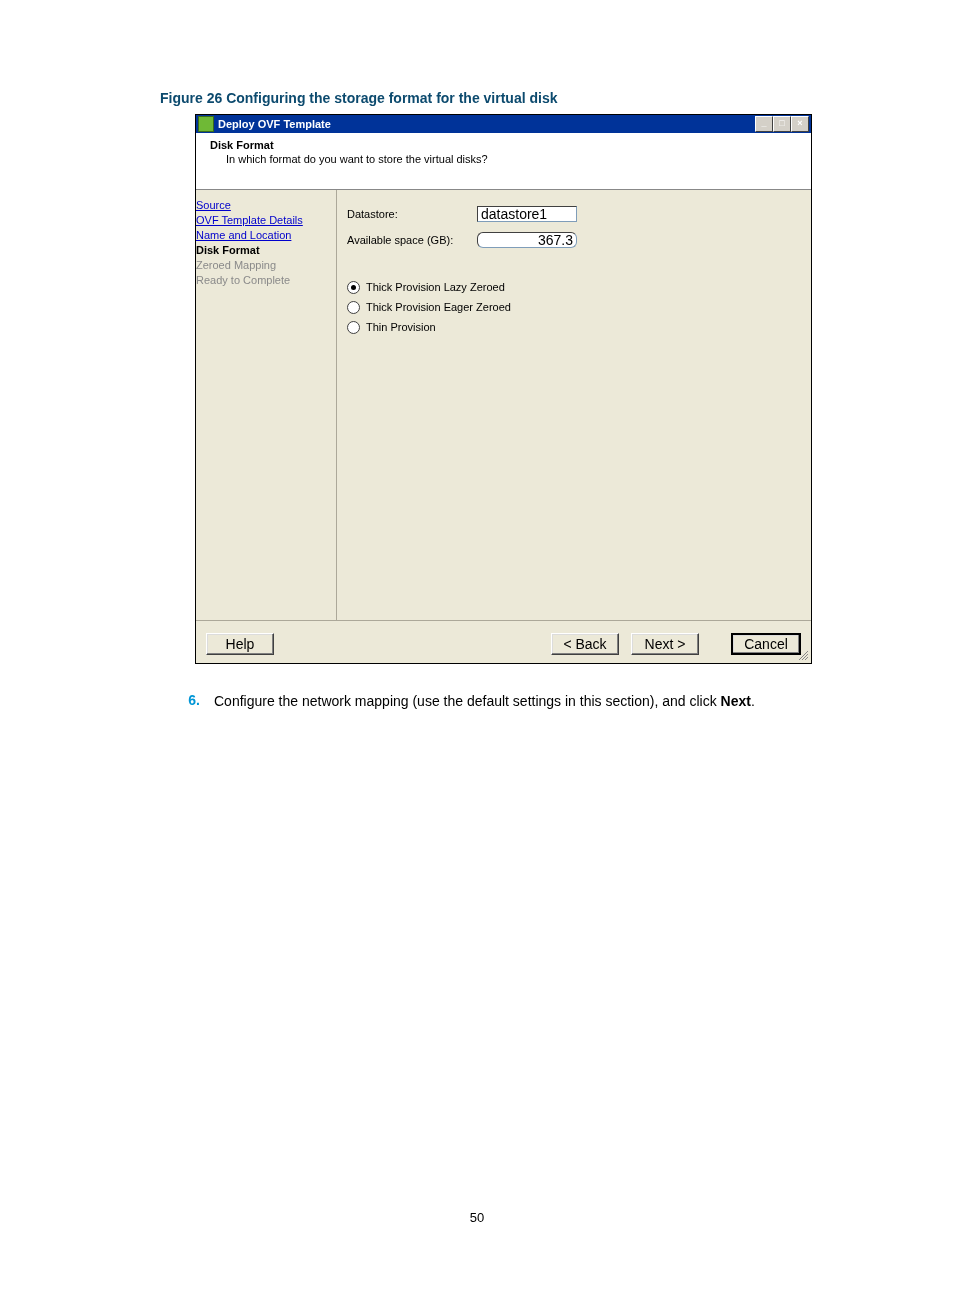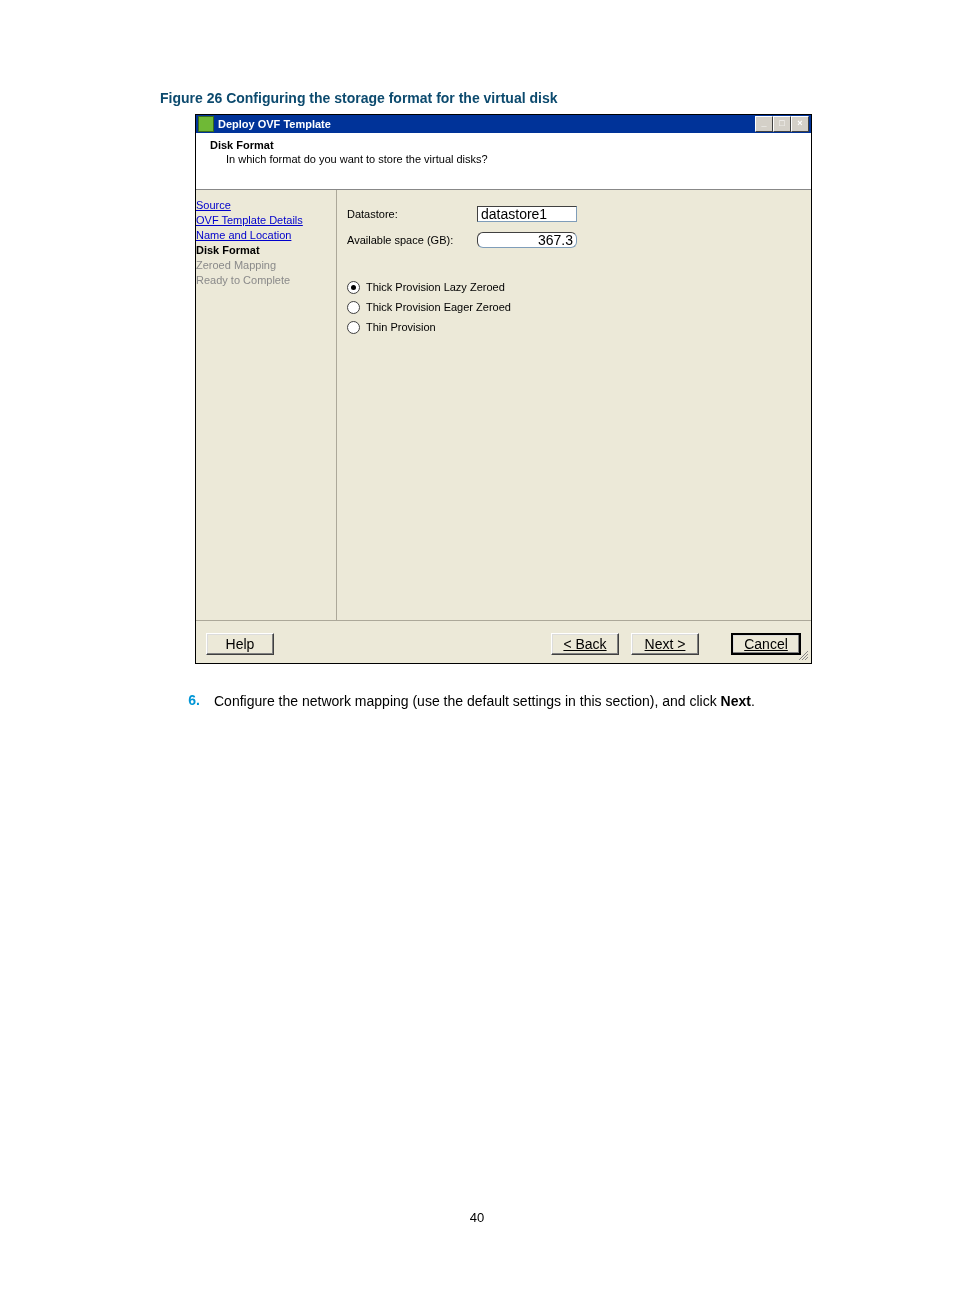--- a/index.html
+++ b/index.html
@@ -137,21 +137,21 @@
     border-top-color: #fff;
     border-left-color: #fff;
     box-shadow: inset -1px -1px 0 #808080, inset 1px 1px 0 #dcdcdc;
     padding: 2px 0;
     width: 66px;
     text-align: center;
     cursor: pointer;
   }
   .btn.default { border: 2px solid #000; padding: 1px 0; }
   .footer-spacer { flex: 1; }
-  .footer-right { display: flex; gap: 12px; align-items: flex-start; text-decoration: underline; }
+  .footer-right { display: flex; gap: 12px; align-items: flex-start; }
   .resize-grip {
     position: absolute;
     right: 3px; bottom: 3px;
     width: 12px; height: 12px;
     background:
       linear-gradient(135deg, transparent 0 60%, #888 60% 65%, transparent 65% 72%, #888 72% 77%, transparent 77% 84%, #888 84% 89%, transparent 89%);
   }
   .step-row {
     margin-top: 28px;
     display: flex;
@@ -244,13 +244,13 @@
   </div>
 
   <div class="step-row">
     <div class="step-num">6.</div>
     <div class="step-text">
       <span>Configure the network mapping (use the default settings in this section), and click </span><b>Next</b><span>.</span>
     </div>
   </div>
 </div>
 
-<div class="page-num">40</div>
+<div class="page-num">50</div>
 
 </body></html>

